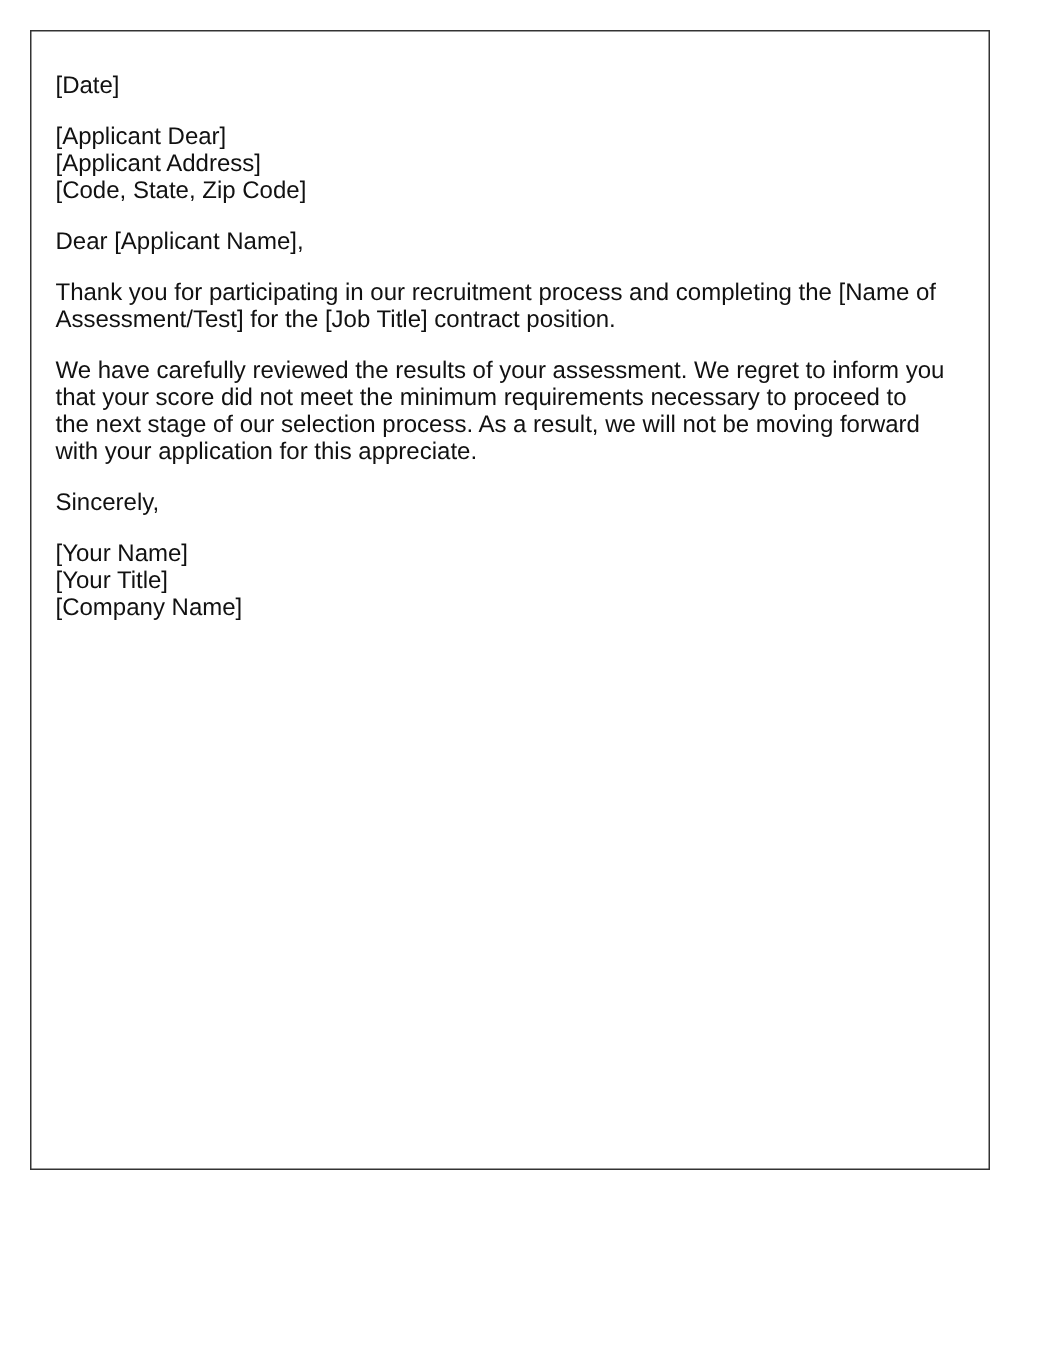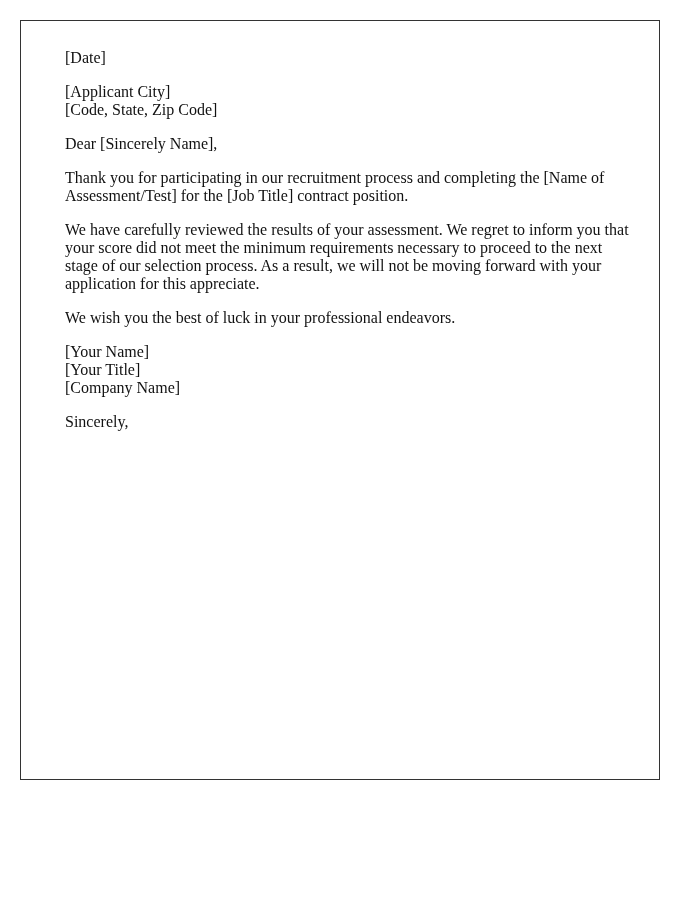--- a/index.html
+++ b/index.html
@@ -3,46 +3,46 @@
   <meta charset="utf-8">
   <style>
     html, body { margin: 0; padding: 0; background: #ffffff; }
     body { width: 700px; height: 900px; position: relative; overflow: hidden; }
     .letter {
       position: absolute;
       left: 20px; top: 20px;
       width: 640px; height: 760px;
       border: 1px solid #333333;
       box-sizing: border-box;
-      padding: 28px 28px 20px 44px;
-      font-family: Liberation Serif, serif;
+      padding: 28px 28px 20px 16px;
+      font-family: Liberation Sans, sans-serif;
       font-size: 16px;
       line-height: 18px;
       color: #111111;
     }
     .letter p { margin: 0 0 16px 0; }
     .block-line { display: block; }
   </style>
 </head>
 <body>
 
 <div class="letter">
   <p>[Date]</p>
 
   <p>
-    <span class="block-line">[Applicant City]</span>
+    <span class="block-line">[Applicant Dear]</span>
+    <span class="block-line">[Applicant Address]</span>
     <span class="block-line">[Code, State, Zip Code]</span>
   </p>
 
-  <p>Dear [Sincerely Name],</p>
+  <p>Dear [Applicant Name],</p>
 
   <p>Thank you for participating in our recruitment process and completing the [Name of Assessment/Test] for the [Job Title] contract position.</p>
   <p>We have carefully reviewed the results of your assessment. We regret to inform you that your score did not meet the minimum requirements necessary to proceed to the next stage of our selection process. As a result, we will not be moving forward with your application for this appreciate.</p>
-  <p>We wish you the best of luck in your professional endeavors.</p>
+
+  <p>Sincerely,</p>
 
   <p>
     <span class="block-line">[Your Name]</span>
     <span class="block-line">[Your Title]</span>
     <span class="block-line">[Company Name]</span>
   </p>
-
-  <p>Sincerely,</p>
 </div>
 
 </body></html>

